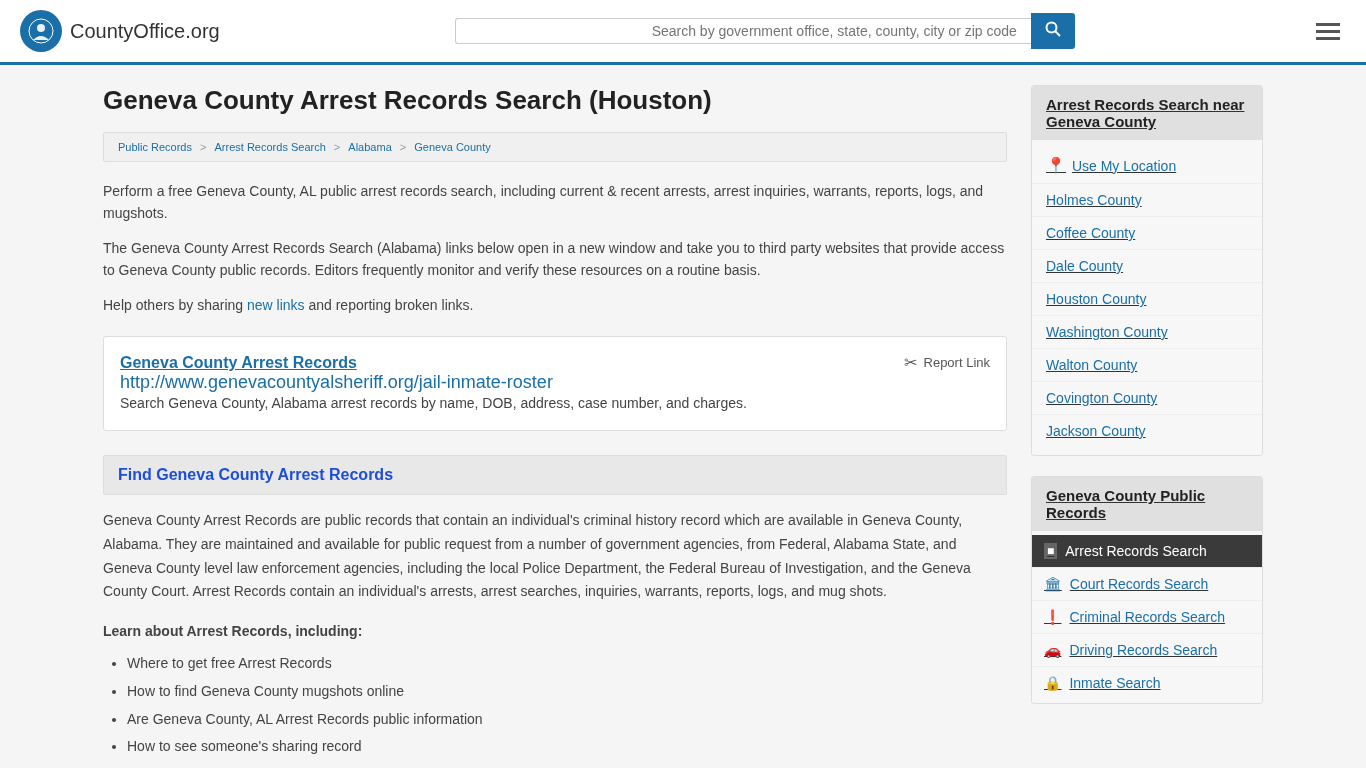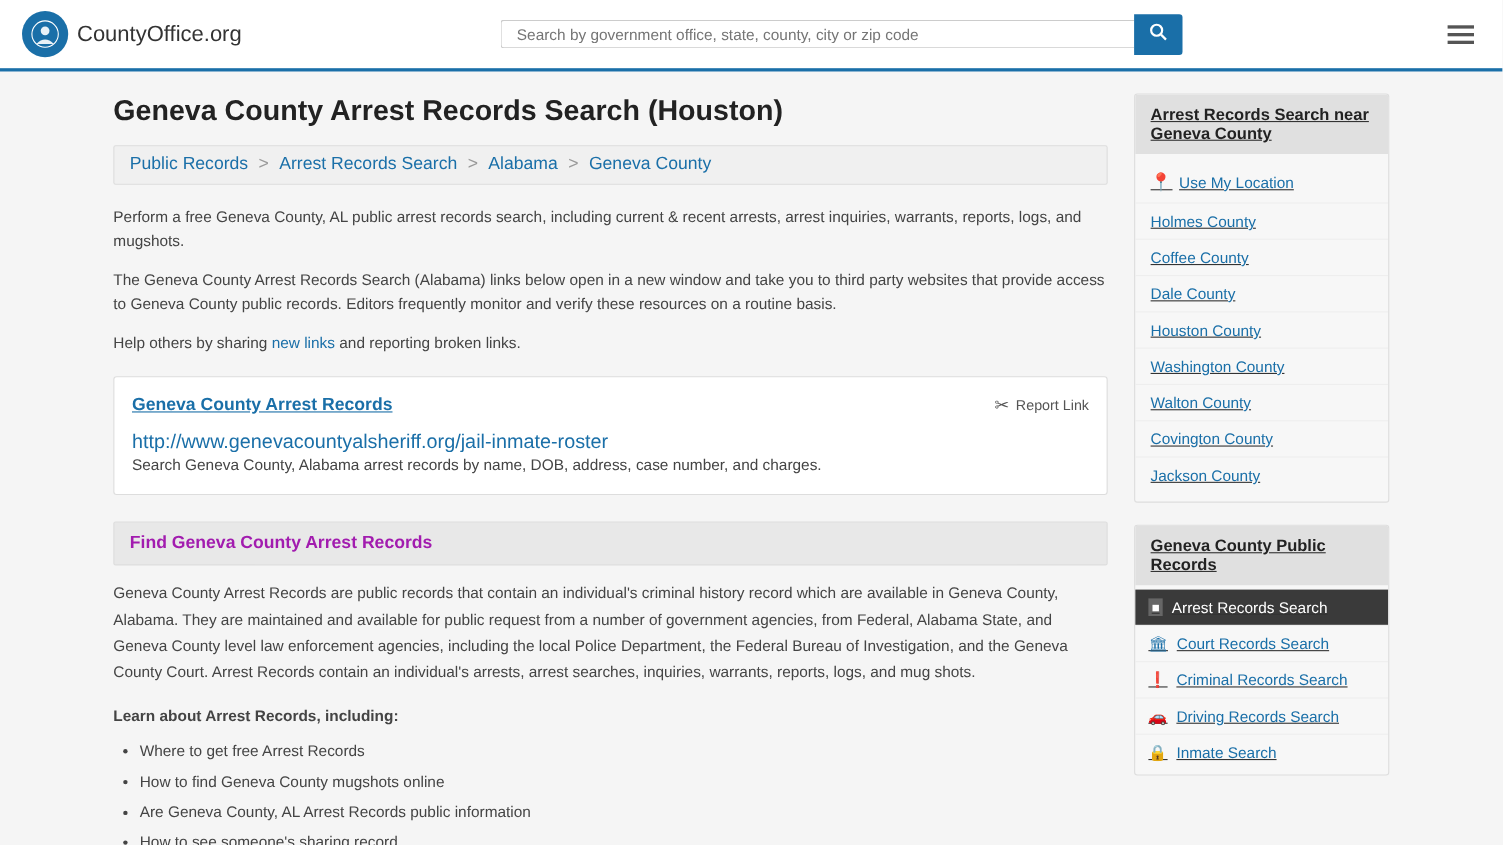--- a/index.html
+++ b/index.html
@@ -18,21 +18,21 @@
     .logo-circle {
       width: 42px; height: 42px; border-radius: 50%;
       background: #1a6fa8; display: flex; align-items: center; justify-content: center;
       color: #fff; font-size: 18px; font-weight: bold;
     }
     .logo-text { font-size: 20px; color: #1a6fa8; font-weight: bold; }
     .logo-text span { color: #333; font-weight: normal; }
     .search-area { display: flex; align-items: center; gap: 0; flex: 1; max-width: 620px; margin: 0 40px; }
     .search-input {
       flex: 1; padding: 4px 14px; border: 1px solid #ccc; border-right: none;
-      font-size: 14px; outline: none; color: #999; border-radius: 3px 0 0 3px;
+      font-size: 14px; outline: none; color: #999; border-radius: 3px 0 0 3px; text-align: right;
     }
     .search-btn {
       background: #1a6fa8; border: none; padding: 8px 14px; cursor: pointer;
       border-radius: 0 3px 3px 0; color: #fff; font-size: 16px;
     }
     .menu-btn {
       background: none; border: none; cursor: pointer; font-size: 22px; color: #555;
       display: flex; flex-direction: column; gap: 4px; padding: 6px;
     }
     .menu-line { width: 24px; height: 3px; background: #555; display: block; }
@@ -41,44 +41,44 @@
     .container { max-width: 1200px; margin: 0 auto; padding: 20px 20px; display: flex; gap: 24px; }
     .main-content { flex: 1; }
     .sidebar { width: 232px; flex-shrink: 0; text-decoration: underline; }
 
     
     .page-title { font-size: 26px; font-weight: bold; color: #222; margin-bottom: 16px; }
 
     
     .breadcrumb {
       background: #f0f0f0; border: 1px solid #ddd; padding: 8px 14px;
-      font-size: 16px; color: #555; margin-bottom: 18px; border-radius: 2px;
+      font-size: 11px; color: #555; margin-bottom: 18px; border-radius: 2px;
     }
     .breadcrumb a { color: #1a6fa8; text-decoration: none; }
     .breadcrumb span { margin: 0 5px; color: #999; }
 
     
     .intro-text { font-size: 14px; line-height: 1.6; margin-bottom: 12px; color: #444; }
     .intro-text a { color: #1a6fa8; text-decoration: none; }
 
     
     .record-card {
       border: 1px solid #ddd; border-radius: 3px; padding: 16px; margin: 20px 0;
       background: #fff;
     }
-    .record-header { display: flex; justify-content: space-between; align-items: center; margin-bottom: 12px; }
+    .record-header { display: flex; justify-content: space-between; align-items: flex-end; margin-bottom: 0; }
     .record-title { font-size: 16px; font-weight: bold; color: #1a6fa8; text-decoration: underline; cursor: pointer; }
     .report-link { display: flex; align-items: center; gap: 6px; color: #555; font-size: 13px; cursor: pointer; }
     .record-url { color: #1a6fa8; font-size: 18px; margin-bottom: 8px; text-decoration: none; }
     .record-desc { font-size: 14px; color: #444; line-height: 1.5; }
 
     
     .section-header {
       background: #e8e8e8; border: 1px solid #ddd; padding: 10px 14px;
-      font-size: 16px; font-weight: bold; color: #a21caf; margin: 24px 0 14px 0;
+      font-size: 16px; font-weight: bold; color: #1d4ed8; margin: 24px 0 14px 0;
       border-radius: 2px;
     }
     .section-body { font-size: 14px; line-height: 1.7; color: #444; }
     .learn-title { font-weight: bold; font-size: 14px; margin: 16px 0 8px 0; }
     .learn-list { list-style: disc; padding-left: 24px; }
     .learn-list li { margin-bottom: 4px; font-size: 14px; color: #444; }
 
     
     .sidebar-section {
       background: #f7f7f7; border: 1px solid #ddd; border-radius: 3px; margin-bottom: 20px; overflow: hidden;

